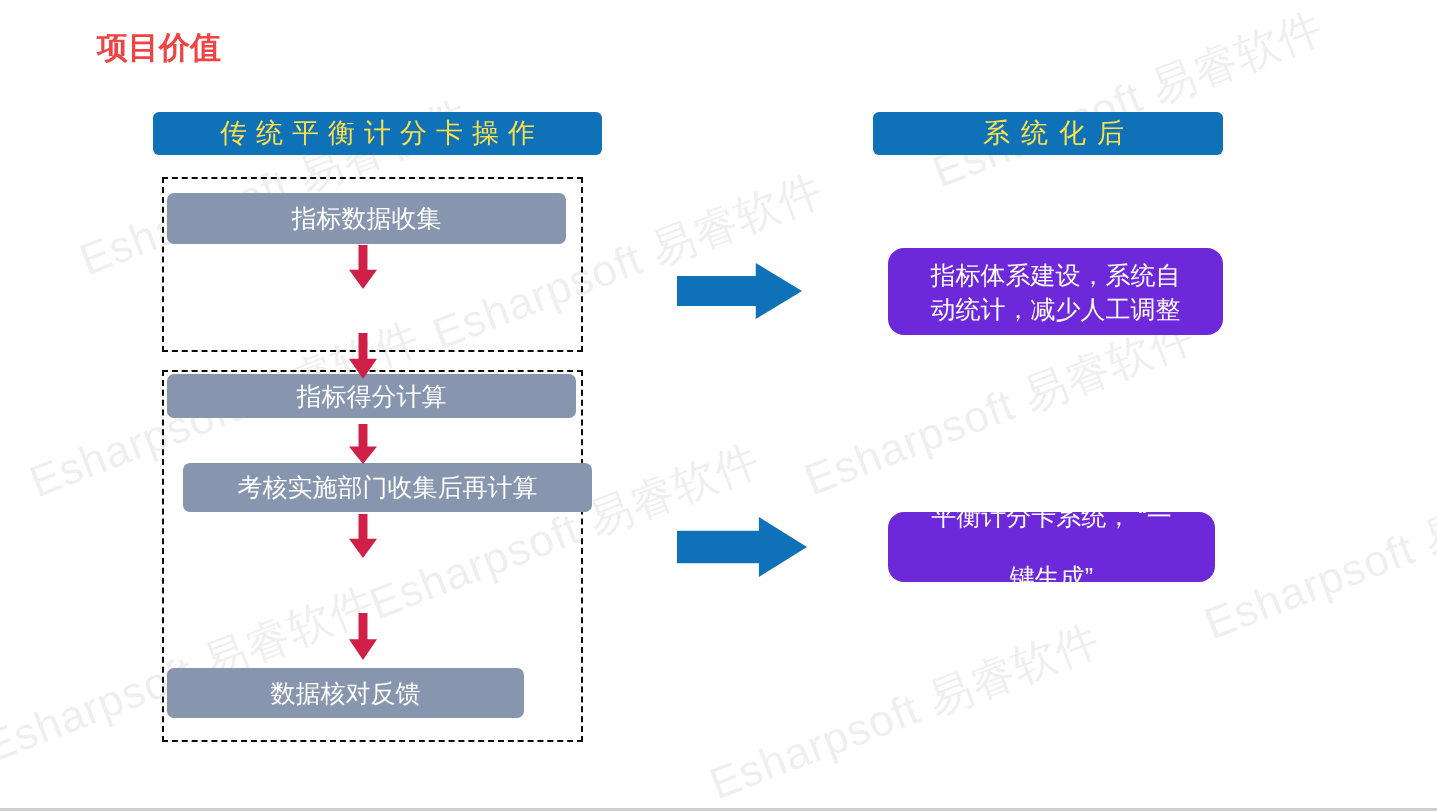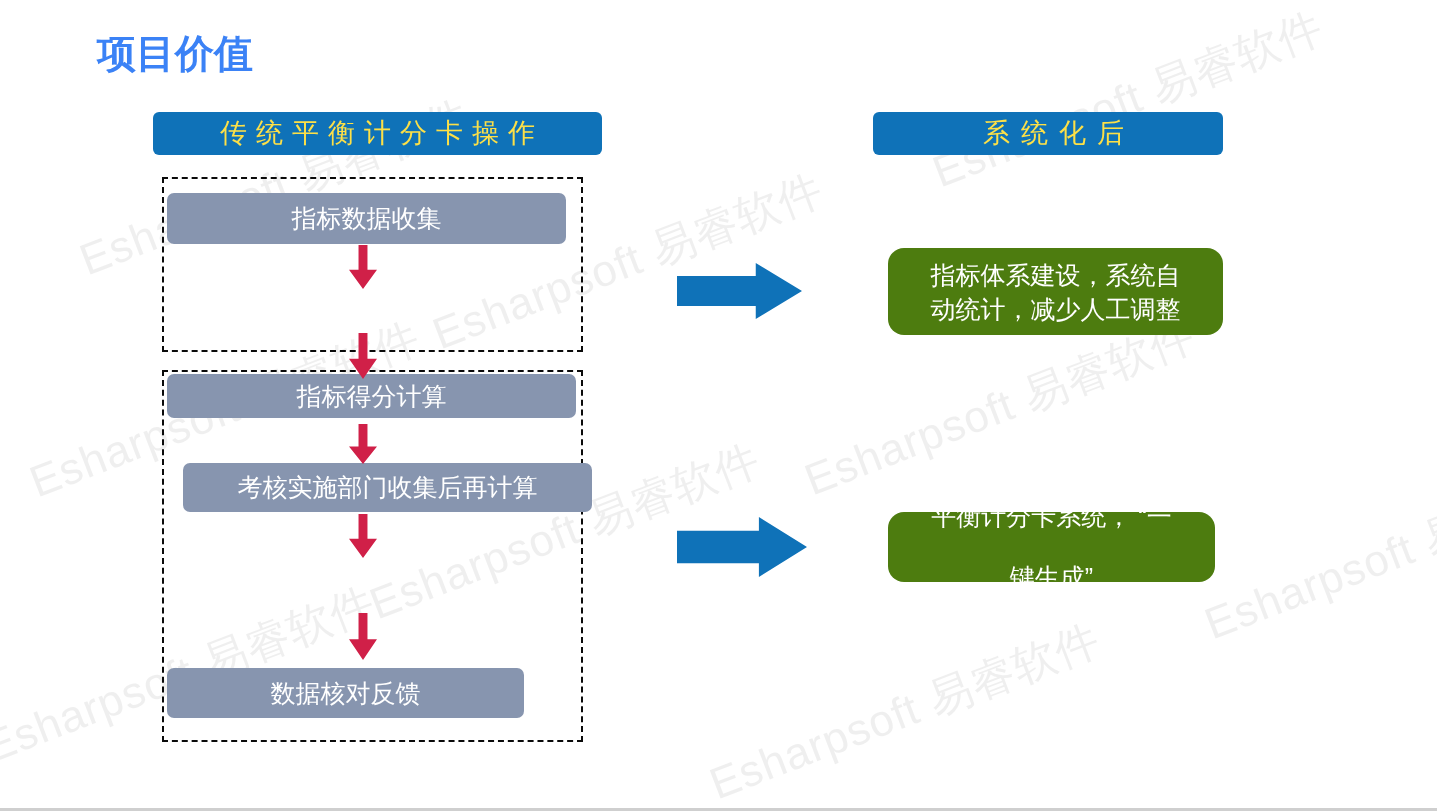--- a/index.html
+++ b/index.html
@@ -18,21 +18,21 @@
     color: rgba(128,128,128,0.13);
     white-space: nowrap;
     transform: translate(-50%, -50%) rotate(-21deg);
     z-index: 0;
     letter-spacing: 1px;
     user-select: none;
   }
 
   .title {
     position: absolute; left: 97px; top: 27px;
-    font-size: 39px; font-weight: bold; color: #3b82f6;
+    font-size: 31px; font-weight: bold; color: #ef4444;
     z-index: 2;
   }
 
   .header-bar {
     position: absolute; top: 112px; height: 43px;
     background: #0F72B8; border-radius: 6px;
     color: #fde047; text-align: center;
     font-family: "Liberation Serif", serif;
     font-size: 27px; line-height: 42px;
     z-index: 2;
@@ -64,21 +64,21 @@
   }
 
   .right-arrow {
     position: absolute;
     background: #0F72B8;
     clip-path: polygon(0 23%, 63% 23%, 63% 0, 100% 50%, 63% 100%, 63% 77%, 0 77%);
     z-index: 2;
   }
 
   .result-box {
-    position: absolute; background: #4d7c0f; border-radius: 16px;
+    position: absolute; background: #6d28d9; border-radius: 16px;
     color: #ffffff; font-size: 25px; line-height: 34px;
     display: flex; flex-direction: column; align-items: center; justify-content: center;
     text-align: center; z-index: 2;
   }
   .result-1 { left: 888px; top: 248px; width: 335px; height: 87px; }
   .result-2 { left: 888px; top: 512px; width: 327px; height: 70px; line-height: 33px; gap: 28px; }
 
   .bottom-line {
     position: absolute; left: 0; bottom: 0; width: 1437px; height: 3px;
     background: #cfcfcf; z-index: 4;

